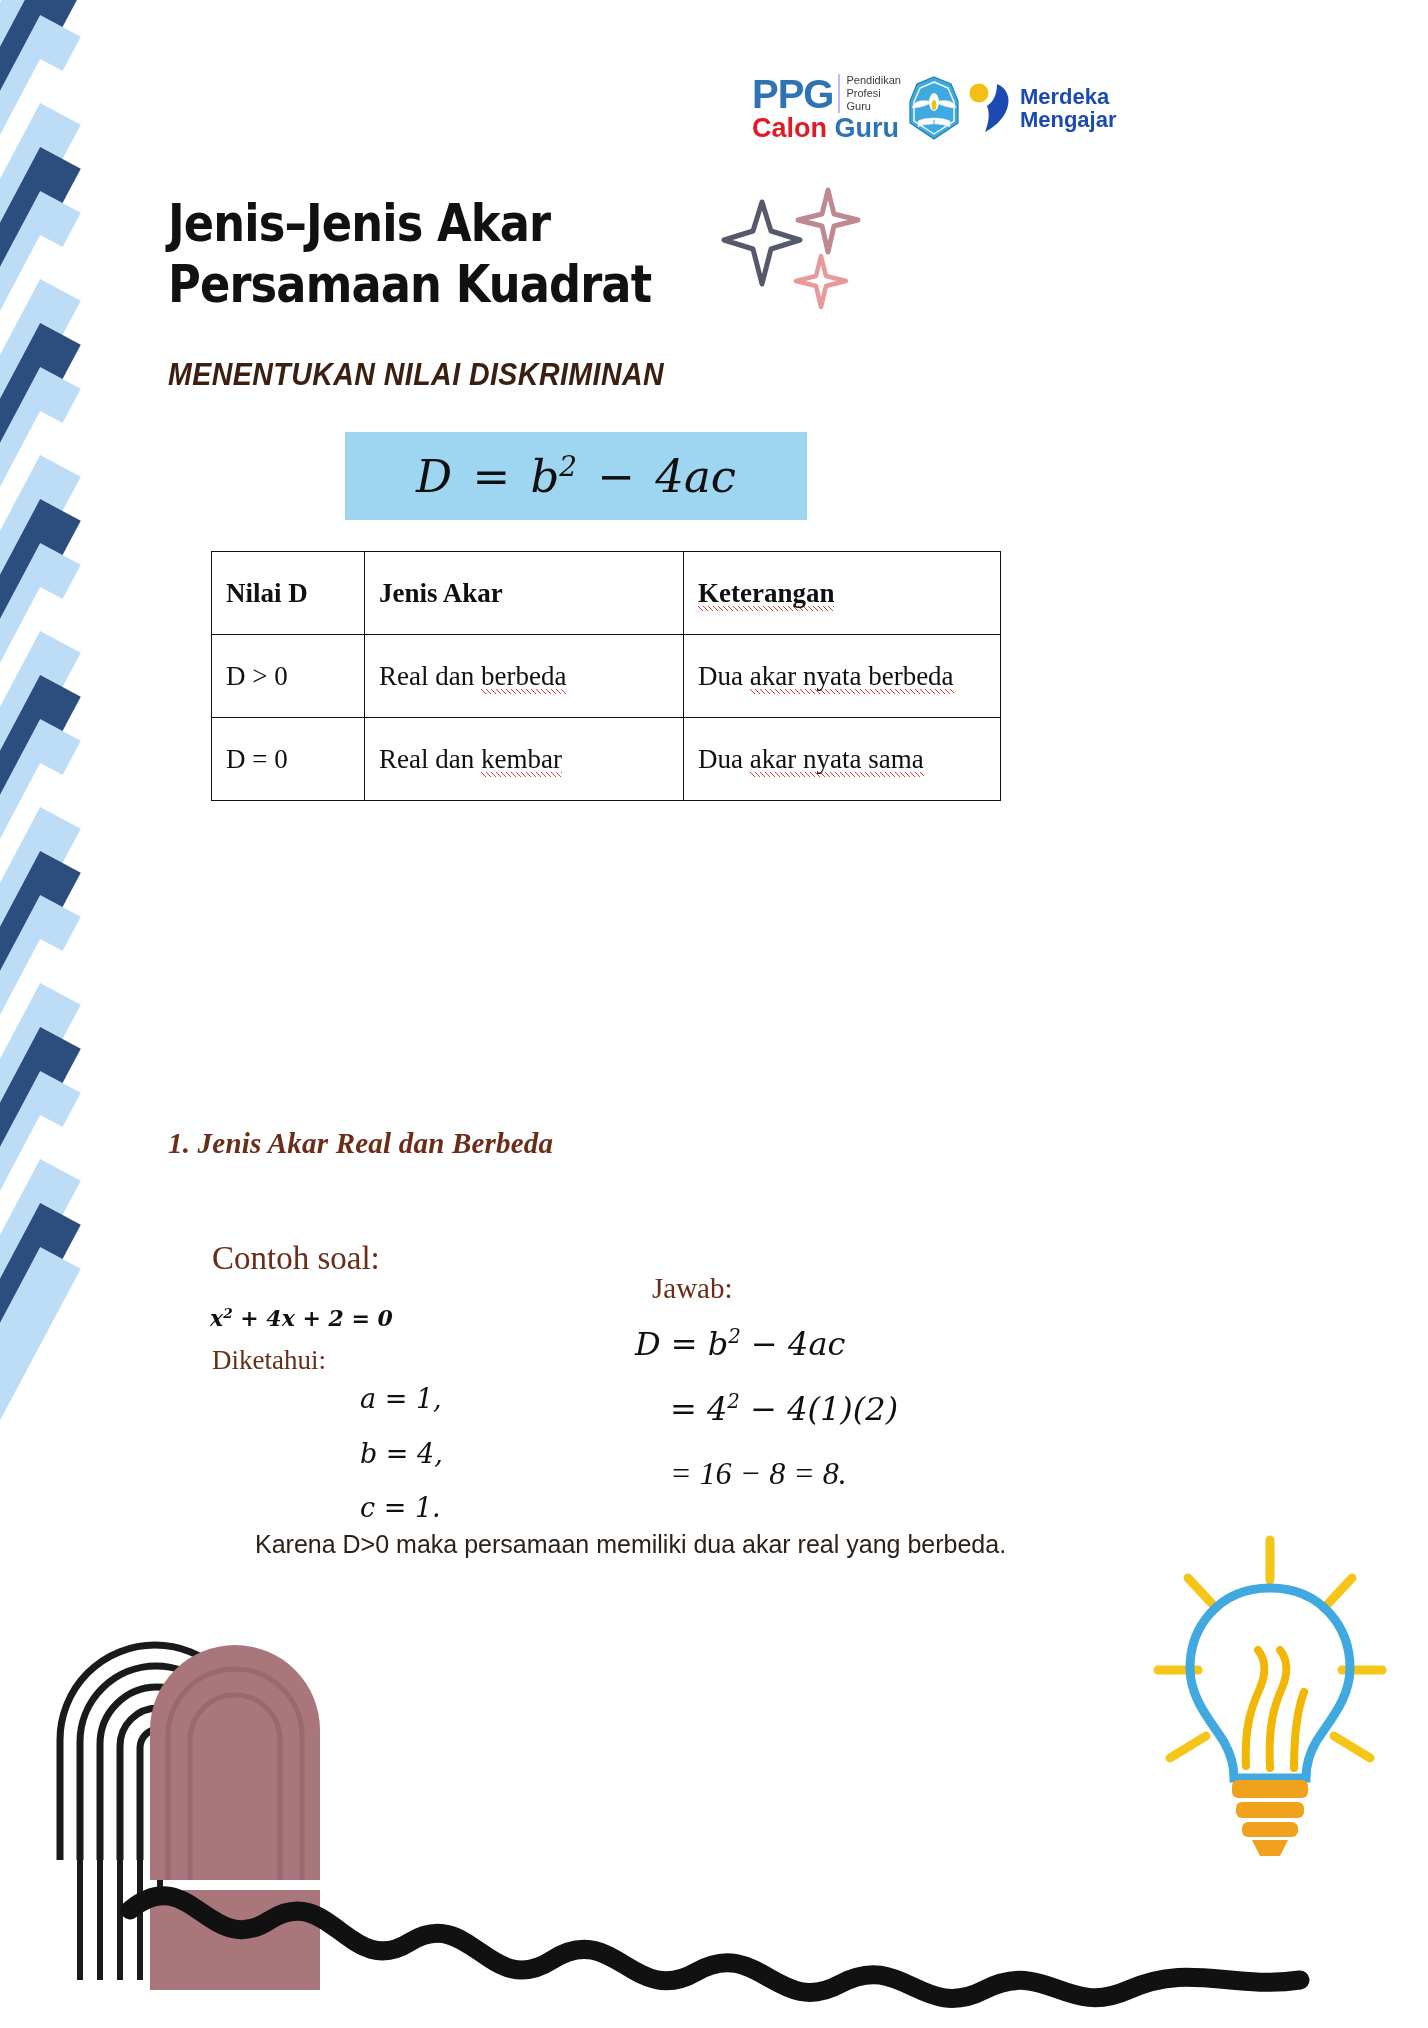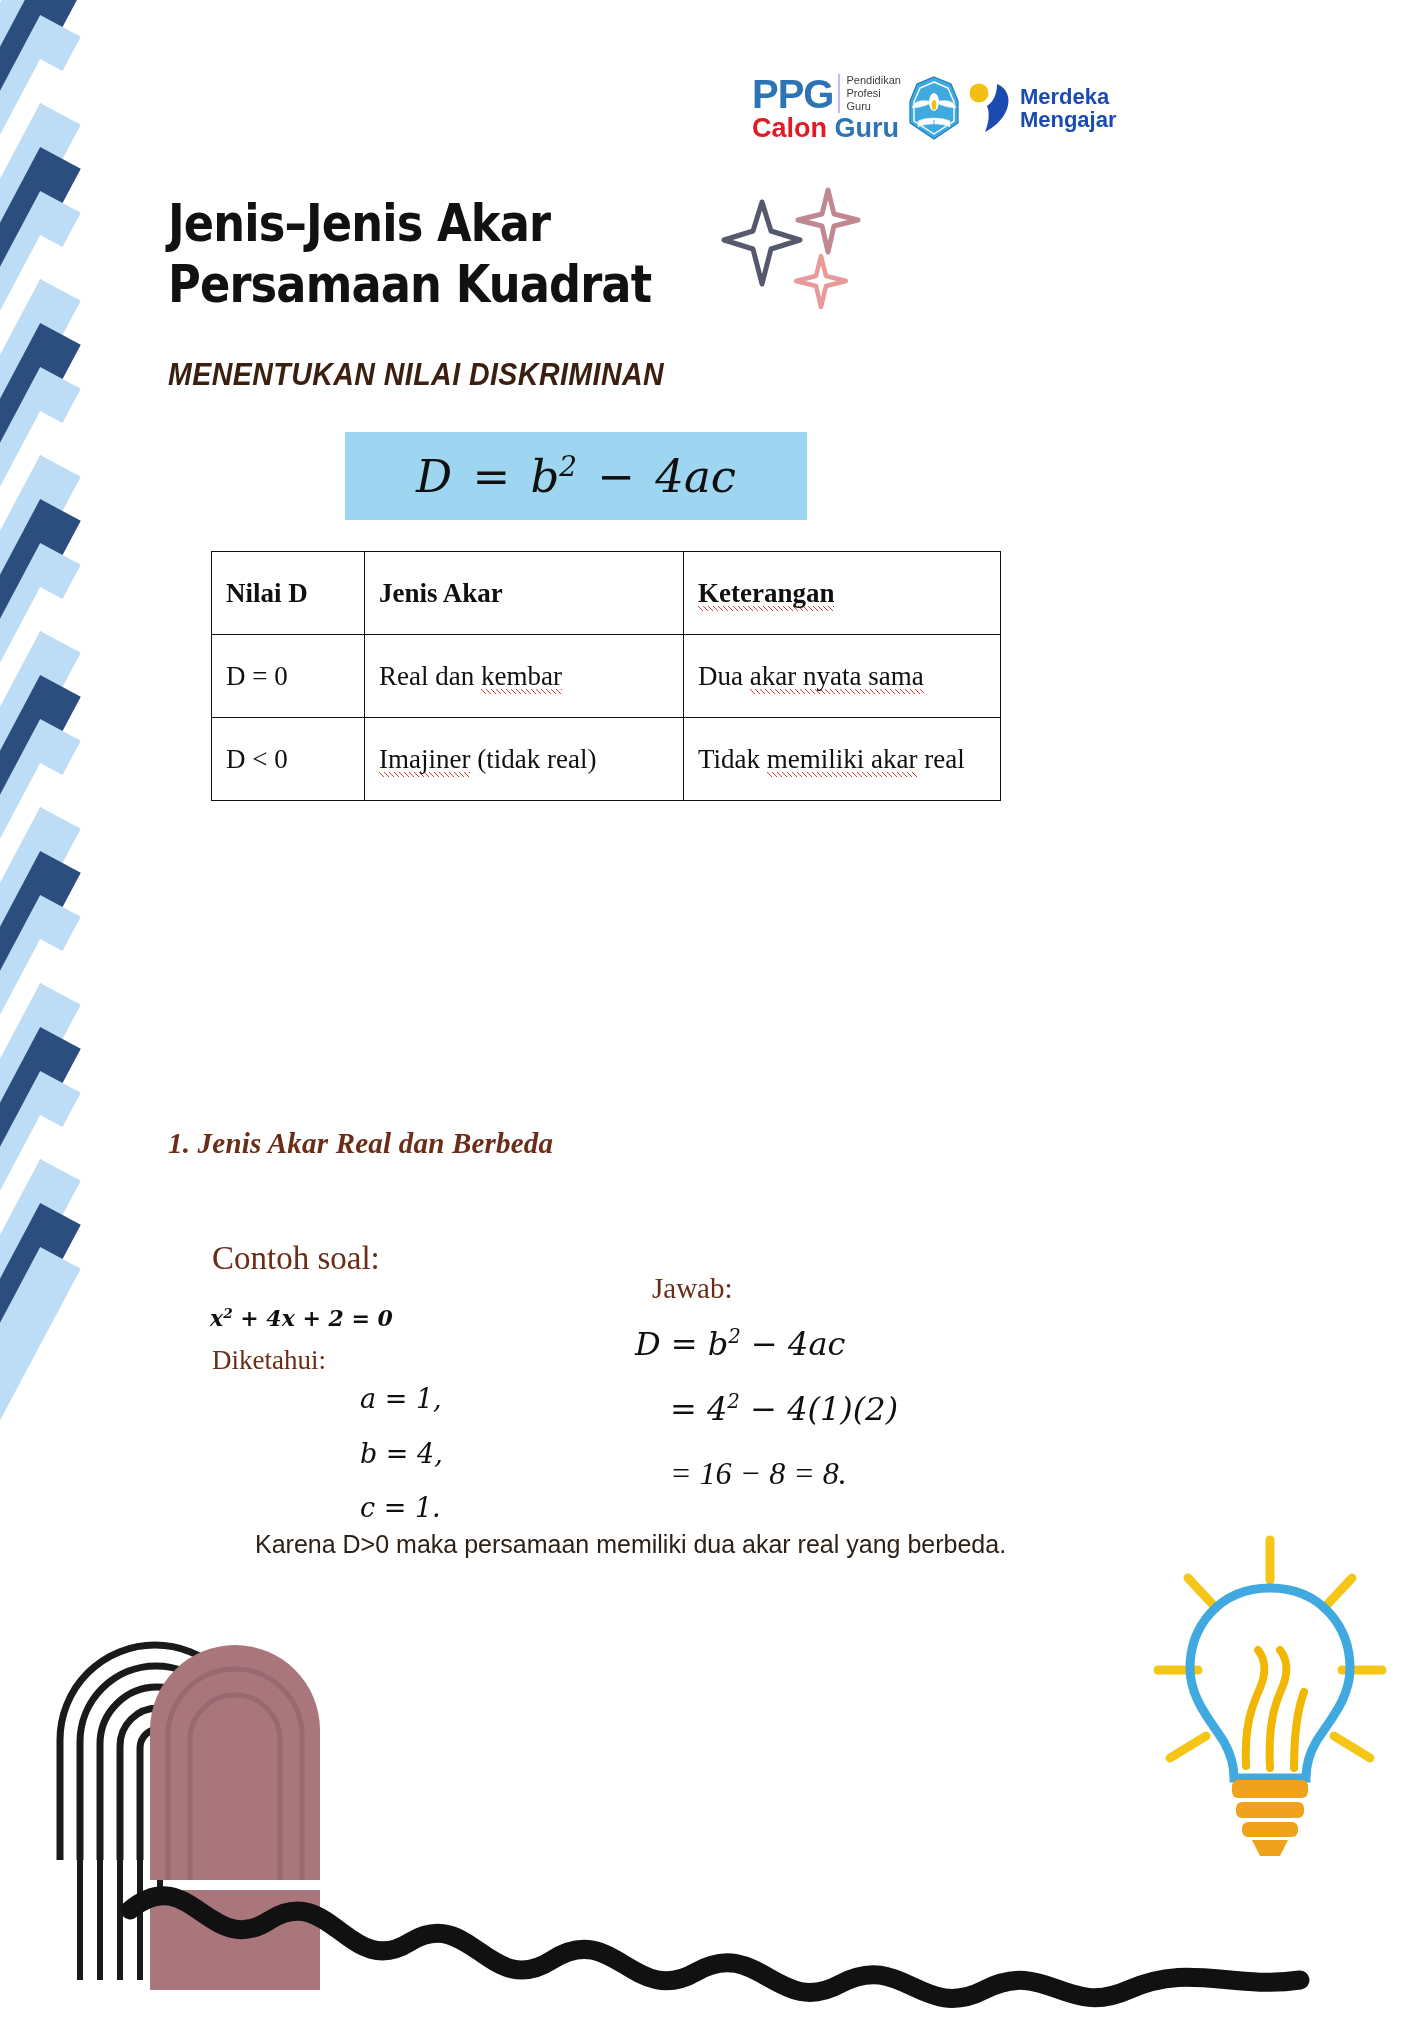--- a/index.html
+++ b/index.html
@@ -269,28 +269,28 @@
 <table id="disc-table">
   <thead>
     <tr>
       <th class="c0">Nilai D</th>
       <th class="c1">Jenis Akar</th>
       <th><span class="sq">Keterangan</span></th>
     </tr>
   </thead>
   <tbody>
     <tr>
+      <td class="c0">D &gt; 0</td>
+      <td class="c1">Real dan <span class="sq">berbeda</span></td>
+      <td>Dua <span class="sq">akar nyata berbeda</span></td>
+    </tr>
+    <tr>
       <td class="c0">D = 0</td>
       <td class="c1">Real dan <span class="sq">kembar</span></td>
       <td>Dua <span class="sq">akar nyata sama</span></td>
-    </tr>
-    <tr>
-      <td class="c0">D &lt; 0</td>
-      <td class="c1"><span class="sq">Imajiner</span> (tidak real)</td>
-      <td>Tidak <span class="sq">memiliki akar</span> real</td>
     </tr>
   </tbody>
 </table>
 
 <div id="item-heading"><span>1. </span><span>Jenis Akar Real dan Berbeda</span></div>
 
 <div id="contoh-label">Contoh soal:</div>
 
 <div id="soal-eq">x<span class="sup">2</span> + 4x + 2 = 0</div>
 

